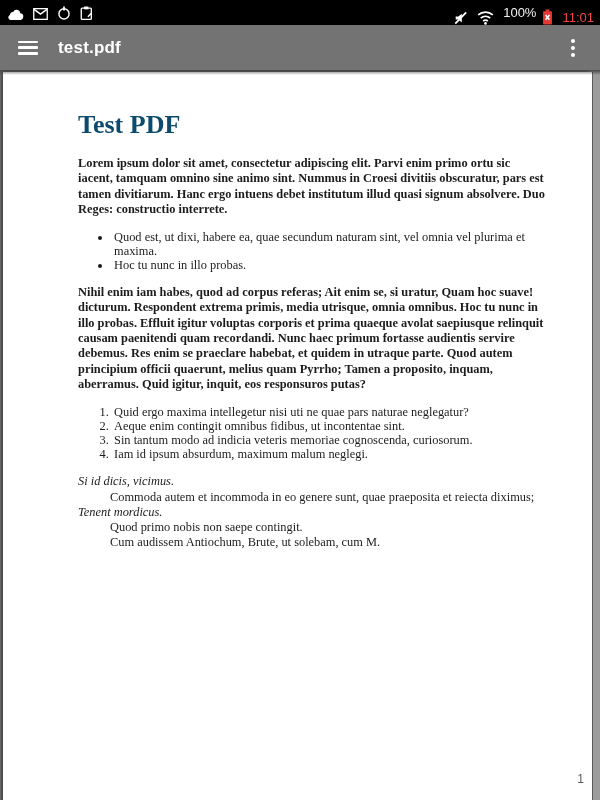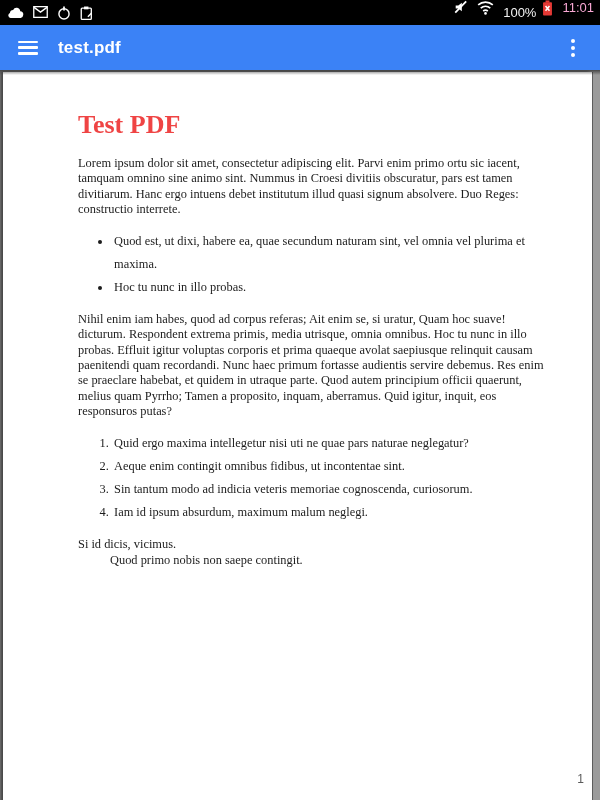--- a/index.html
+++ b/index.html
@@ -1,51 +1,51 @@
 <!DOCTYPE html>
 <html><head>
 <meta charset="utf-8">
 <style>
   html,body{margin:0;padding:0;background:#000;}
   body{width:600px;height:800px;overflow:hidden;font-family:"Liberation Sans",sans-serif;position:relative;}
 
   
   .status-bar{position:absolute;top:0;left:0;width:600px;height:25px;background:#000;
     display:flex;align-items:center;justify-content:space-between;box-sizing:border-box;padding:0 6px;}
-  .sb-group{display:flex;align-items:flex-start;gap:9px;}
+  .sb-group{display:flex;align-items:flex-end;gap:9px;}
   .sb-group svg{display:block;}
   .sb-text{color:#f2f2f2;font-size:13px;line-height:25px;}
-  .sb-time{color:#f9a8d4;font-size:13px;}
+  .sb-time{color:#ef4444;font-size:13px;}
 
   
-  .app-bar{position:absolute;top:25px;left:0;width:600px;height:45px;background:#3b82f6;
+  .app-bar{position:absolute;top:25px;left:0;width:600px;height:45px;background:#737373;
     display:flex;align-items:center;box-sizing:border-box;padding:0 18px;}
   .hamburger{width:20px;height:14px;display:flex;flex-direction:column;justify-content:space-between;cursor:pointer;}
   .hamburger span{display:block;height:2.5px;background:#fff;border-radius:1px;}
   .app-title{color:#fff;font-size:17px;font-weight:bold;margin-left:20px;letter-spacing:.2px;}
   .app-bar .spacer{flex:1;}
   .overflow{width:18px;height:22px;display:flex;flex-direction:column;align-items:center;justify-content:center;gap:3px;cursor:pointer;}
   .overflow i{width:4px;height:4px;border-radius:50%;background:#fff;}
 
   
   .viewer{position:absolute;top:70px;left:0;width:600px;height:730px;background:#9b9b9b;overflow:hidden;}
   .top-shadow{position:absolute;top:0;left:0;width:100%;height:5px;z-index:5;
     background:linear-gradient(to bottom,rgba(0,0,0,.55),rgba(0,0,0,0));}
   .page{position:absolute;top:2px;left:3px;width:589px;height:820px;background:#fff;z-index:2;
     box-shadow:-3px 0 3px rgba(0,0,0,.55),1px 0 0 rgba(0,0,0,.4);
     box-sizing:border-box;padding:38px 45px 0 75px;}
 
   
   .page, .page *{font-family:"Liberation Serif",serif;color:#1c1c1c;}
-  .pdf-heading{font-size:26px;font-weight:bold;margin:0 0 16px 0;color:#ef4444;}
-  .page p{font-size:12.4px;line-height:15.3px;margin:13px 0;}
-  .page ul,.page ol{font-size:12.4px;line-height:23px;margin:13px 0;padding-left:34px;}
+  .pdf-heading{font-size:26px;font-weight:bold;margin:0 0 16px 0;color:#0c4a6e;}
+  .page p{font-size:12.4px;line-height:15.3px;margin:13px 0;font-weight:bold;}
+  .page ul,.page ol{font-size:12.4px;line-height:14px;margin:13px 0;padding-left:34px;}
   .page li{margin:0;padding-left:2px;}
   .page dl{font-size:12.4px;line-height:15.3px;margin:13px 0;}
-  .page dt{margin:0;}
+  .page dt{font-style:italic;margin:0;}
   .page dd{margin:0 0 0 32px;}
   .page-number{position:absolute;right:16px;top:702px;z-index:4;
     font-family:"Liberation Sans",sans-serif;font-size:12px;color:#5a5a5a;}
 </style>
 </head>
 <body>
 
 <div class="status-bar">
   <div class="sb-group">
     <svg width="18" height="12" viewBox="0 0 24 16">
@@ -118,18 +118,21 @@
 
     <ol>
       <li>Quid ergo maxima intellegetur nisi uti ne quae pars naturae neglegatur?</li>
       <li>Aeque enim contingit omnibus fidibus, ut incontentae sint.</li>
       <li>Sin tantum modo ad indicia veteris memoriae cognoscenda, curiosorum.</li>
       <li>Iam id ipsum absurdum, maximum malum neglegi.</li>
     </ol>
 
     <dl>
       <dt>Si id dicis, vicimus.</dt>
+      <dd>Commoda autem et incommoda in eo genere sunt, quae praeposita et reiecta diximus;</dd>
+      <dt>Tenent mordicus.</dt>
       <dd>Quod primo nobis non saepe contingit.</dd>
+      <dd>Cum audissem Antiochum, Brute, ut solebam, cum M.</dd>
     </dl>
   </div>
 
   <div class="page-number">1</div>
 </div>
 
 </body></html>

